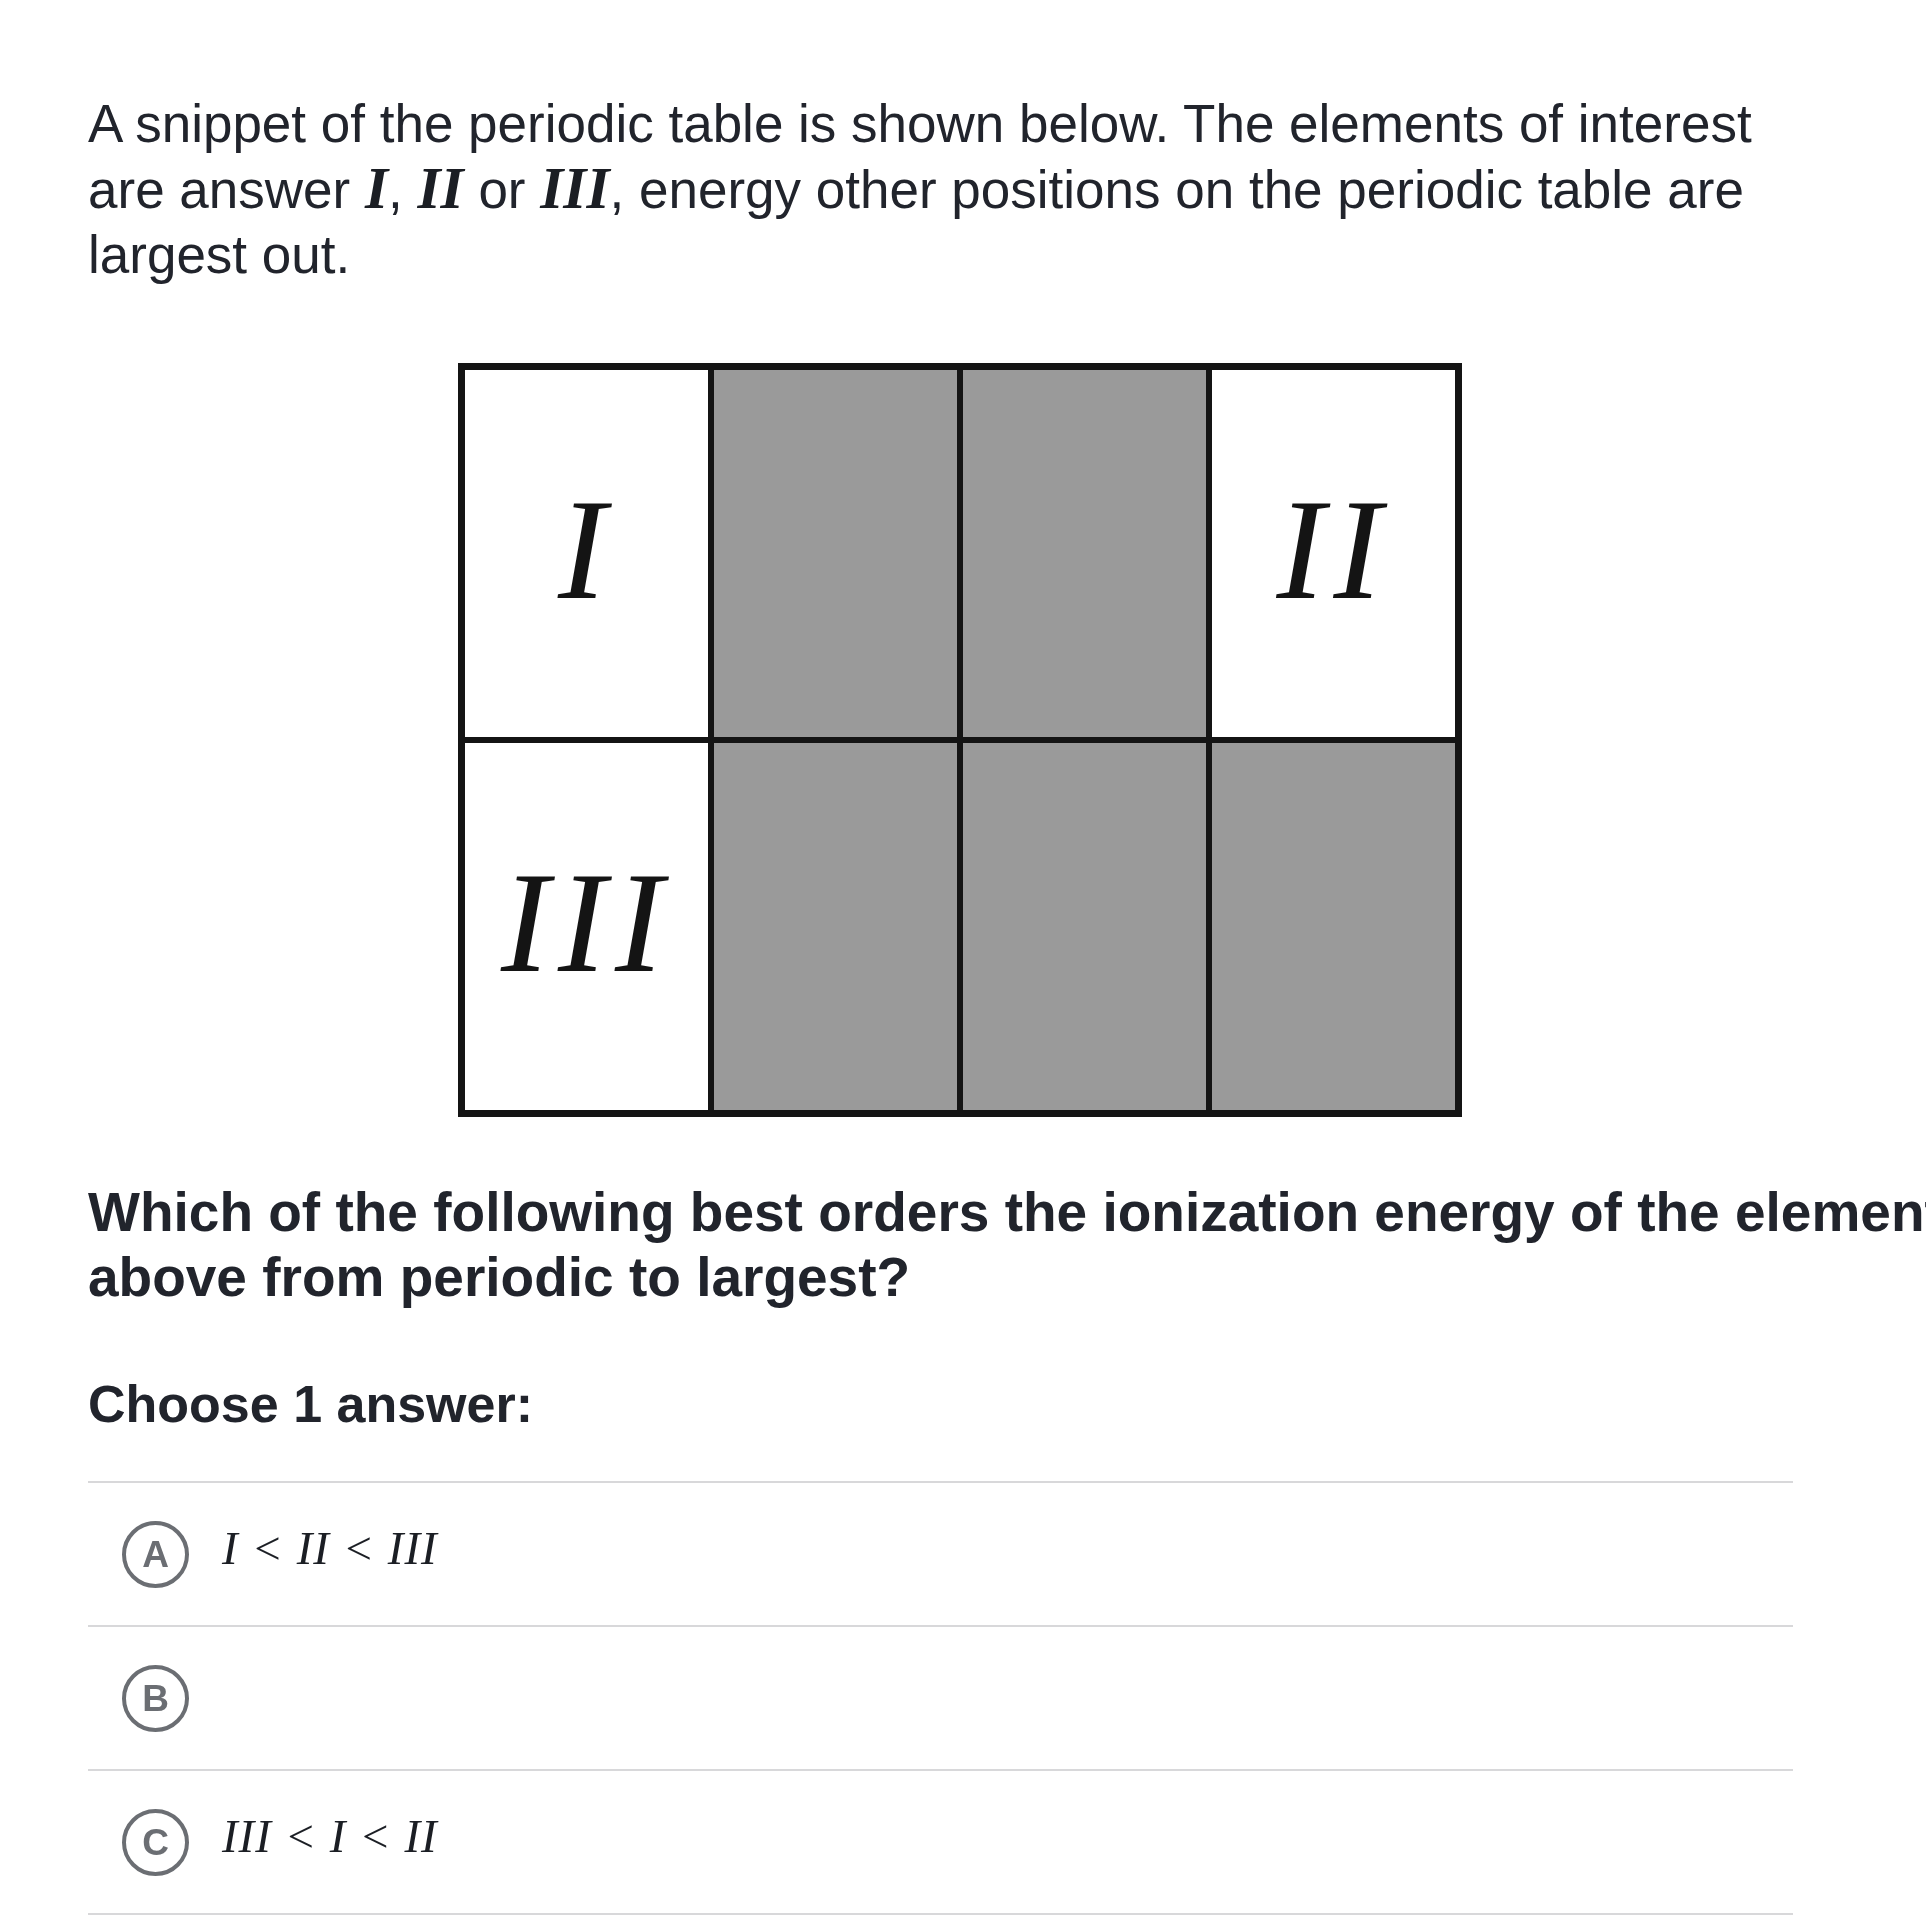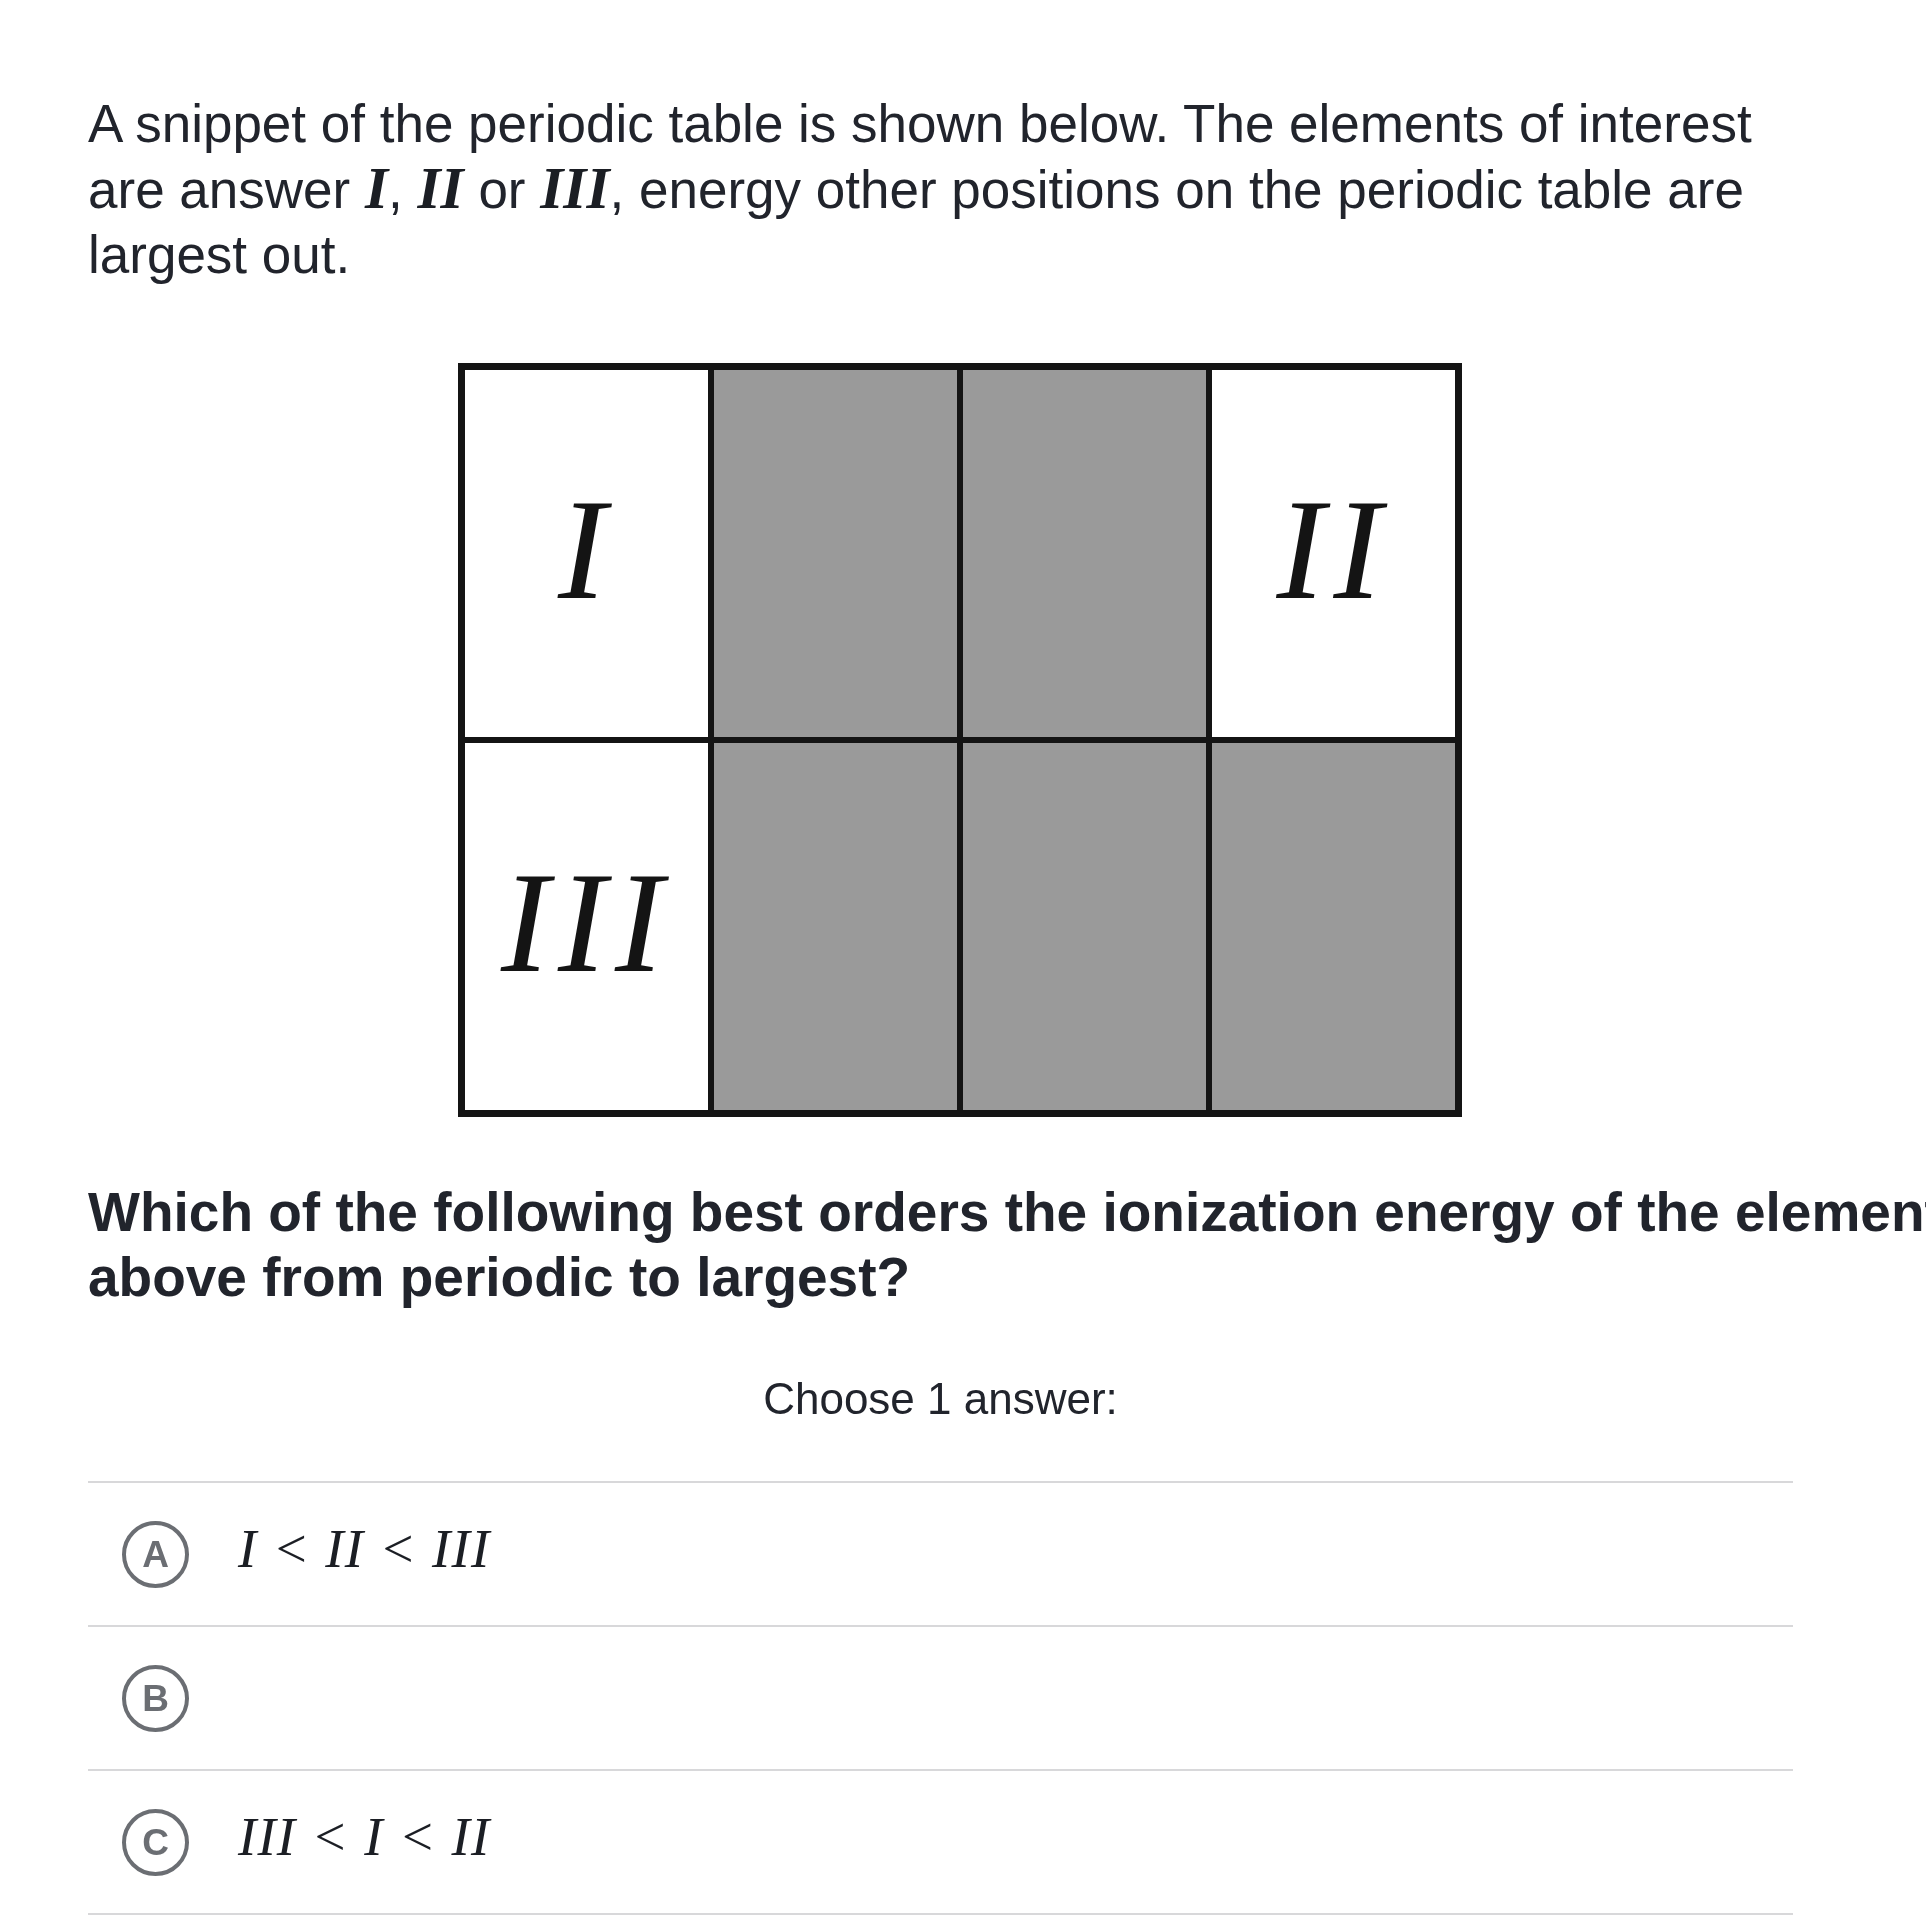--- a/index.html
+++ b/index.html
@@ -35,40 +35,40 @@
     font-family:"Liberation Serif",serif;font-style:italic;font-weight:500;
     font-size:145px;color:#141414;letter-spacing:0.06em;line-height:1;
     transform:translateY(-3.9px);
   }
 
   
   #question{top:1180px;color:var(--text);font-size:55px;line-height:65px;font-weight:700;}
   #question .line{white-space:nowrap;}
 
   
-  #choose{top:1374px;color:var(--text);font-size:44px;font-weight:400;text-align:center;}
+  #choose{top:1374px;color:var(--text);font-size:52px;font-weight:700;}
 
   
   #options{top:1481px;}
   .option-row{
     height:142px;border-top:2.9px solid var(--divider);
     display:flex;align-items:center;cursor:pointer;
   }
   #options .bottom-rule{height:0;border-top:2.9px solid var(--divider);}
   .radio{
     box-sizing:border-box;flex:0 0 auto;
     width:67px;height:67px;margin-left:34px;border-radius:50%;
     border:4.9px solid var(--radio);
     display:flex;align-items:center;justify-content:center;
     color:var(--radio);font-size:37px;font-weight:600;line-height:1;
   }
   .option-text{
-    margin-left:49px;
+    margin-left:33px;
     font-family:"Liberation Serif",serif;font-style:italic;font-weight:500;
-    font-size:55px;color:var(--math);white-space:nowrap;letter-spacing:0.02em;
+    font-size:47px;color:var(--math);white-space:nowrap;letter-spacing:0.02em;
     transform:translateY(-5.9px);
   }
 </style>
 </head>
 <body style="--text: #21242c; --math: #1b1e24; --divider: #d8d8da; --cell-gray: #9a9a9a; --grid-border: #141414; --radio: #6b6e73;">
 
 <div id="intro" class="content">
     <div class="line"><span>A snippet of the periodic table is shown below. The elements of interest</span></div>
     <div class="line"><span>are answer </span><span class="mathvar">I</span><span>, </span><span class="mathvar">II</span><span> or </span><span class="mathvar">III</span><span>, energy other positions on the periodic table are</span></div>
     <div class="line"><span>largest out.</span></div>

